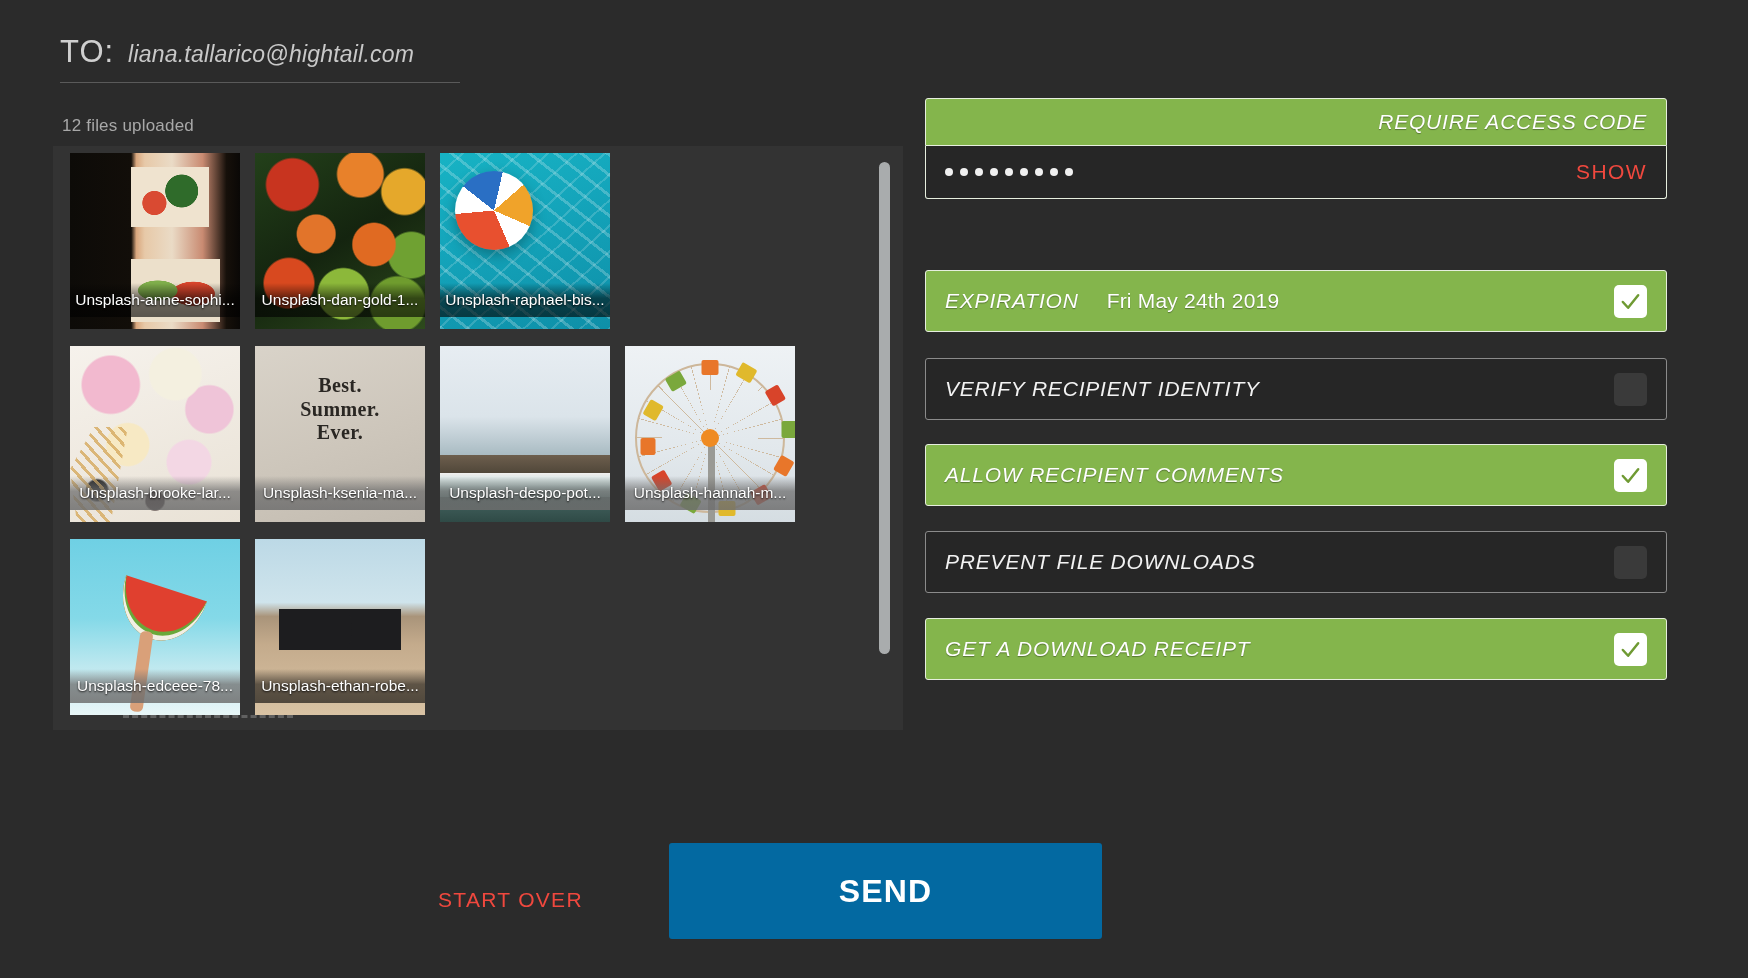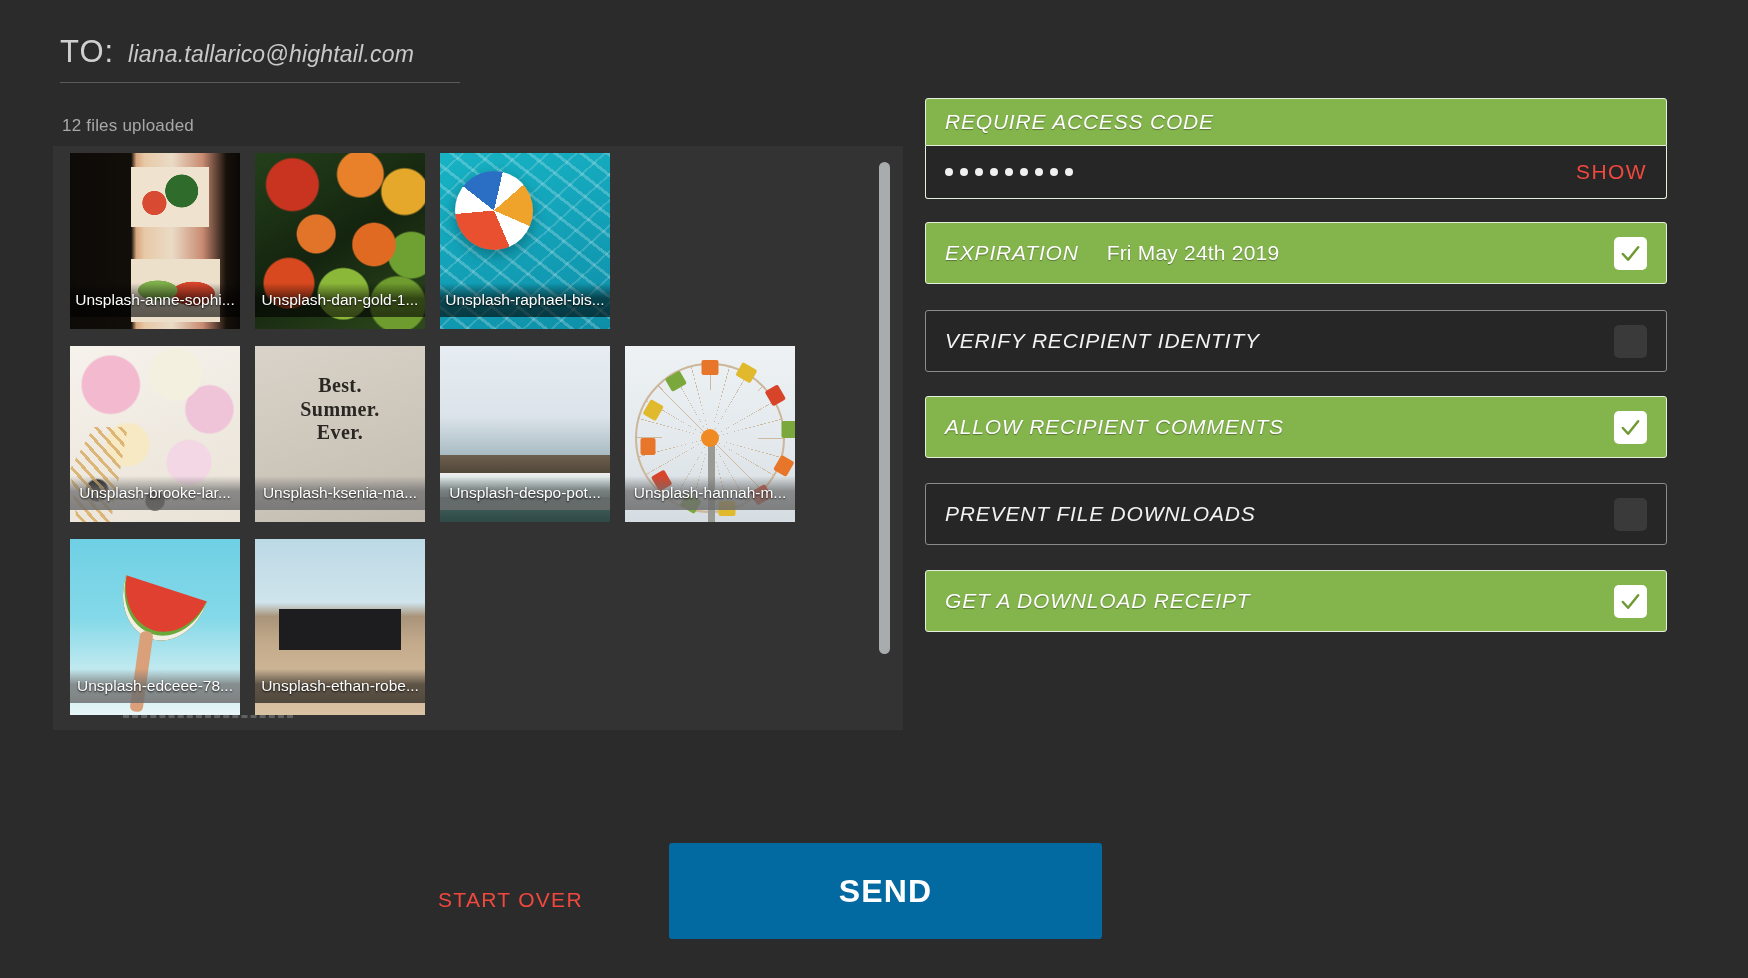--- a/index.html
+++ b/index.html
@@ -246,20 +246,21 @@
   }
 
   .opt {
     position: absolute;
     left: 0;
     width: 742px;
     border-radius: 3px;
     display: flex;
     align-items: center;
     padding: 0 19px;
+    margin-top: 48px;
   }
   .opt.green {
     background: #84b54c;
     border: 1px solid #e6eede;
   }
   .opt.dark {
     background: #262626;
     border: 1px solid #8b8b8b;
   }
   .opt-label {
@@ -297,20 +298,21 @@
 
   
   .access-wrap { position: absolute; left: 0; top: 98px; width: 742px; }
   .access-head {
     background: #84b54c;
     border: 1px solid #e6eede;
     border-radius: 3px 3px 0 0;
     height: 48px;
     display: flex; align-items: center;
     padding: 16px 19px;
+    justify-content: flex-end;
   }
   .access-body {
     background: #262626;
     border: 1px solid #e6eede;
     border-top: none;
     border-radius: 0 0 3px 3px;
     height: 53px;
     display: flex; align-items: center;
     padding: 0 19px;
   }

